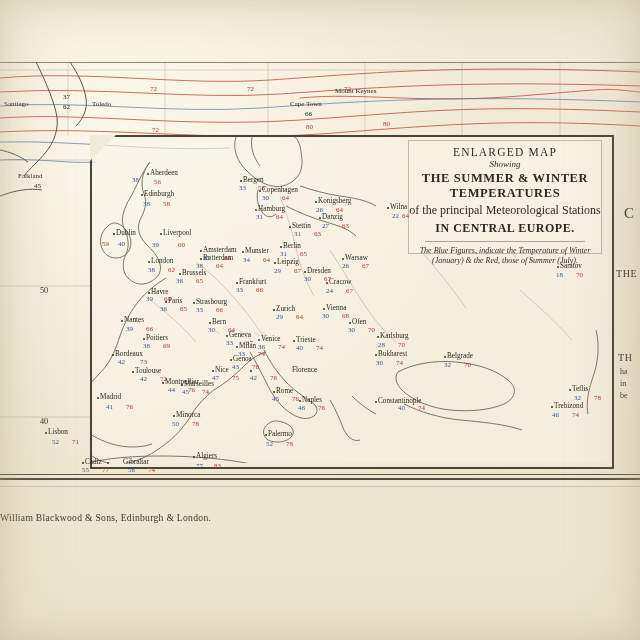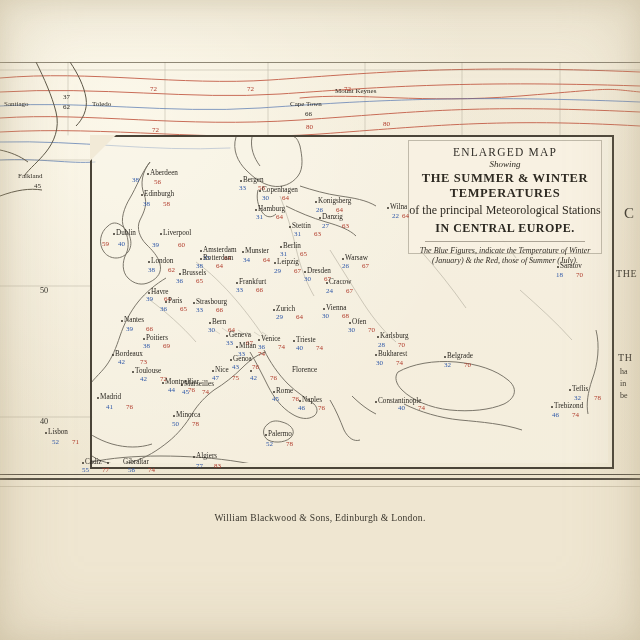--- a/index.html
+++ b/index.html
@@ -51,21 +51,21 @@
 
   
   .pl{position:absolute;font-size:7.2px;color:#2b2822;white-space:nowrap;font-family:"Liberation Serif",serif;}
   .num-w{position:absolute;font-size:7px;color:#2f58a8;white-space:nowrap;}
   .num-s{position:absolute;font-size:7px;color:#b03a2a;white-space:nowrap;}
 
   
   .grat{position:absolute;font-size:8.2px;color:#32302a;white-space:nowrap;}
 
   
-  .imprint{position:absolute;left:0;top:512px;width:640px;text-align:center;
+  .imprint{position:absolute;left:0;top:512px;width:640px;
     font-size:9.6px;color:#3a362d;letter-spacing:.3px;}
 
   
   .frag{position:absolute;color:#34312a;white-space:nowrap;}
   .frag.big{font-size:15px;letter-spacing:1px;}
   .frag.mid{font-size:10px;letter-spacing:.6px;}
   .frag.sm{font-size:8px;line-height:1.5;}
 
   
   .edge-lbl{position:absolute;font-size:7px;color:#2b2822;white-space:nowrap;}

